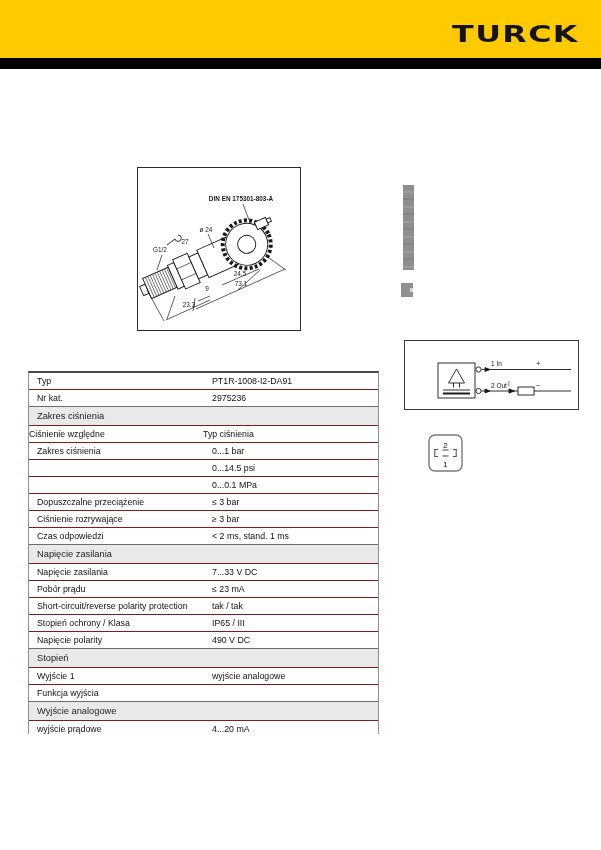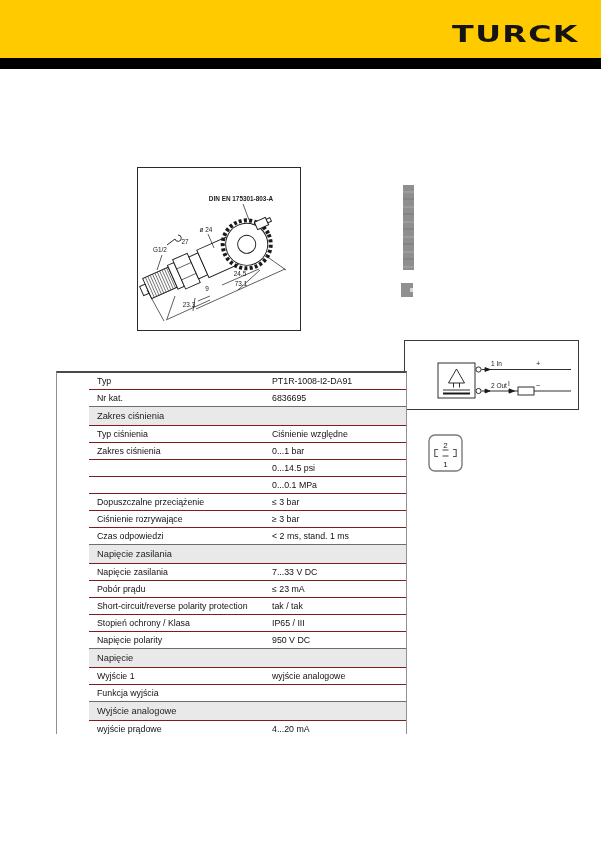--- a/index.html
+++ b/index.html
@@ -27,24 +27,24 @@
   .photo-chip:after{content:"";position:absolute;right:0;top:5px;width:3px;height:4px;background:#d8d8d8;}
 
   
   .wiring-box{position:absolute;left:404px;top:340px;width:173px;height:68px;
               border:1px solid #3a3a3a;background:#fff;}
 
   
   .pinout{position:absolute;left:427px;top:433px;width:37px;height:40px;}
 
   
-  .spec-table{position:absolute;left:56px;top:371px;width:351px;
+  .spec-table{position:absolute;left:28px;top:371px;width:351px;
               border-top:2px solid #4a4a4a;border-bottom:1px solid #7e7e7e;
               border-left:1px solid #8f8f8f;border-right:1px solid #8f8f8f;
-              box-sizing:border-box;background:#fff;padding-left:32px;}
+              box-sizing:border-box;background:#fff;}
   .tr{display:flex;align-items:flex-start;}
   .tr + .tr{border-top:1px solid #7f1d1d;}
   .tr.section{border-top:1.5px solid #6d6d6d;background:var(--section-gray,#e9e9e9);}
   .td{font-size:8.8px;line-height:11px;padding:2.5px 6px 2.5px 8px;box-sizing:border-box;}
   .td.label{width:183px;flex:none;}
   .td.value{flex:1;padding-left:0;}
   .tr.section .td{width:100%;font-size:9.3px;padding:3.5px 8px;color:#1d1d1d;}
 </style>
 </head>
 <body>
@@ -150,28 +150,28 @@
     </svg>
   </div>
 
   <div class="spec-table">
     <div class="tr">
         <div class="td label">Typ</div>
         <div class="td value">PT1R-1008-I2-DA91</div>
       </div>
     <div class="tr">
         <div class="td label">Nr kat.</div>
-        <div class="td value">6836695</div>
+        <div class="td value">2975236</div>
       </div>
     <div class="tr section">
         <div class="td">Zakres ciśnienia</div>
       </div>
     <div class="tr">
+        <div class="td value">Ciśnienie względne</div>
         <div class="td label">Typ ciśnienia</div>
-        <div class="td value">Ciśnienie względne</div>
       </div>
     <div class="tr">
         <div class="td label">Zakres ciśnienia</div>
         <div class="td value">0...1  bar</div>
       </div>
     <div class="tr">
         <div class="td label"></div>
         <div class="td value">0...14.5  psi</div>
       </div>
     <div class="tr">
@@ -204,24 +204,24 @@
     <div class="tr">
         <div class="td label">Short-circuit/reverse polarity protection</div>
         <div class="td value">tak / tak</div>
       </div>
     <div class="tr">
         <div class="td label">Stopień ochrony / Klasa</div>
         <div class="td value">IP65 / III</div>
       </div>
     <div class="tr">
         <div class="td label">Napięcie polarity</div>
-        <div class="td value">950  V DC</div>
-      </div>
-    <div class="tr section">
-        <div class="td">Napięcie</div>
+        <div class="td value">490  V DC</div>
+      </div>
+    <div class="tr section">
+        <div class="td">Stopień</div>
       </div>
     <div class="tr">
         <div class="td label">Wyjście 1</div>
         <div class="td value">wyjście analogowe</div>
       </div>
     <div class="tr">
         <div class="td label">Funkcja wyjścia</div>
       </div>
     <div class="tr section">
         <div class="td">Wyjście analogowe</div>

